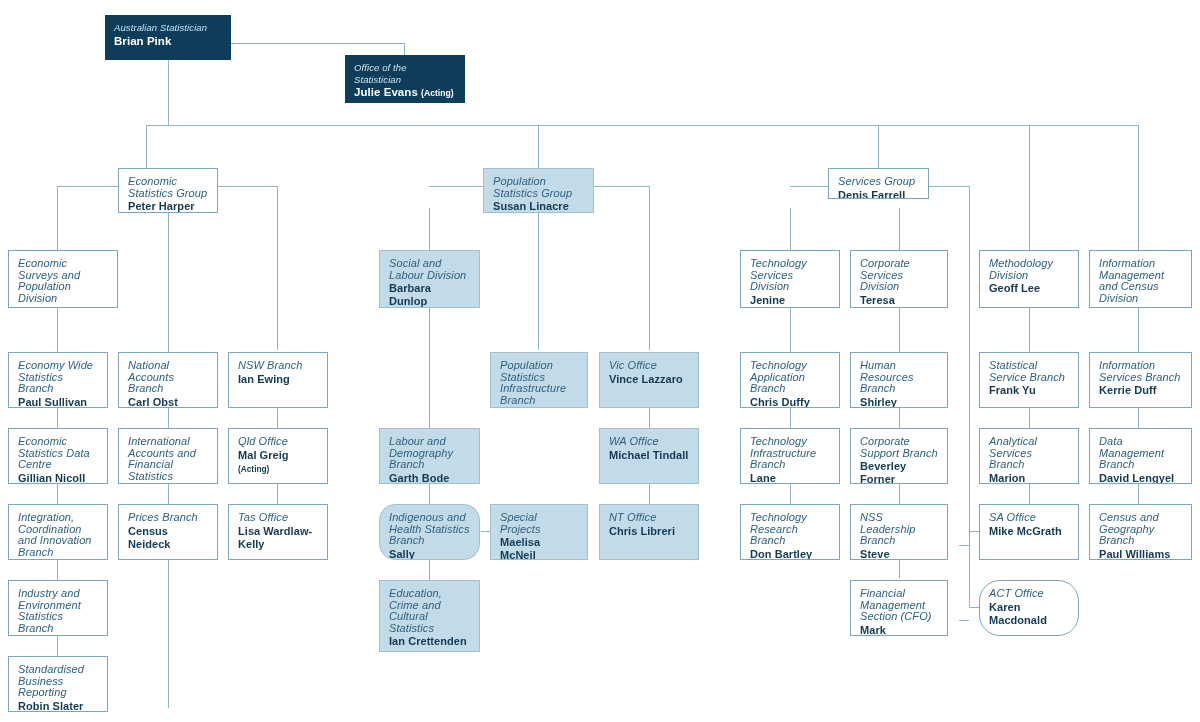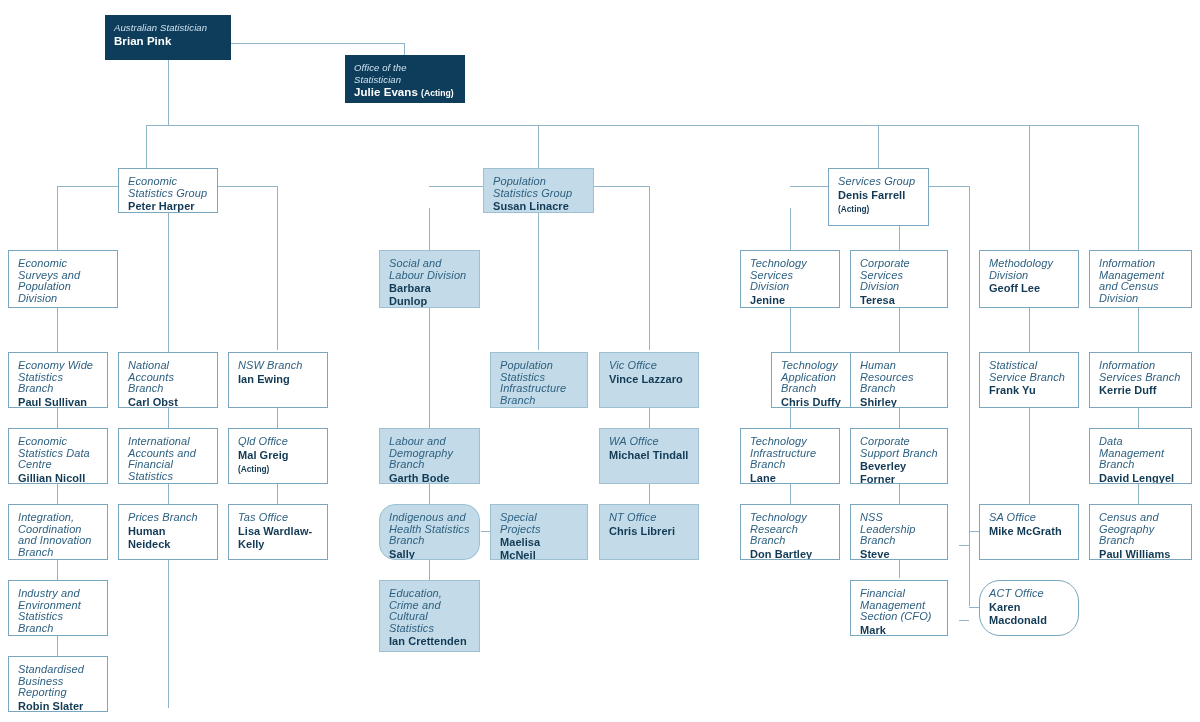--- a/index.html
+++ b/index.html
@@ -87,21 +87,21 @@
   <div class="box white" style="left:118px;top:168px;width:100px;height:45px;">
     <div class="title">Economic Statistics Group</div>
     <div class="name"><span>Peter Harper</span></div>
   </div>
 
   <div class="box blue" style="left:483px;top:168px;width:111px;height:45px;">
     <div class="title">Population Statistics Group</div>
     <div class="name"><span>Susan Linacre</span></div>
   </div>
 
-  <div class="box white" style="left:828px;top:168px;width:101px;height:58px;">
+  <div class="box white" style="left:828px;top:168px;width:101px;height:31px;">
     <div class="title">Services Group</div>
     <div class="name"><span>Denis Farrell</span> <span class="acting">(Acting)</span></div>
   </div>
 
   <div class="box white" style="left:8px;top:250px;width:110px;height:58px;">
     <div class="title">Economic Surveys and Population Division</div>
     <div class="name"><span>Bronwyn Driscoll</span> </div>
   </div>
 
   <div class="box white" style="left:8px;top:352px;width:100px;height:56px;">
@@ -129,21 +129,21 @@
     <div class="title">Qld Office</div>
     <div class="name"><span>Mal Greig</span> <span class="acting">(Acting)</span></div>
   </div>
 
   <div class="box white" style="left:8px;top:504px;width:100px;height:56px;">
     <div class="title">Integration, Coordination and Innovation Branch</div>
     <div class="name"><span>Steve Crabb</span></div>
   </div>
   <div class="box white" style="left:118px;top:504px;width:100px;height:56px;">
     <div class="title">Prices Branch</div>
-    <div class="name"><span>Human Neideck</span></div>
+    <div class="name"><span>Census Neideck</span></div>
   </div>
   <div class="box white" style="left:228px;top:504px;width:100px;height:56px;">
     <div class="title">Tas Office</div>
     <div class="name"><span>Lisa Wardlaw-Kelly</span></div>
   </div>
 
   <div class="box white" style="left:8px;top:580px;width:100px;height:56px;">
     <div class="title">Industry and Environment Statistics Branch</div>
     <div class="name"><span>Gemma Van Halderen</span></div>
   </div>
@@ -203,21 +203,21 @@
   </div>
   <div class="box white" style="left:979px;top:250px;width:100px;height:58px;">
     <div class="title">Methodology Division</div>
     <div class="name"><span>Geoff Lee</span></div>
   </div>
   <div class="box white" style="left:1089px;top:250px;width:103px;height:58px;">
     <div class="title">Information Management and Census Division</div>
     <div class="name"><span>Siu-Ming Tam</span></div>
   </div>
 
-  <div class="box white" style="left:740px;top:352px;width:100px;height:56px;margin-left:31px;">
+  <div class="box white" style="left:740px;top:352px;width:100px;height:56px;">
     <div class="title">Technology Application Branch</div>
     <div class="name"><span>Chris Duffy</span></div>
   </div>
   <div class="box white" style="left:850px;top:352px;width:98px;height:56px;">
     <div class="title">Human Resources Branch</div>
     <div class="name"><span>Shirley Harrison</span></div>
   </div>
   <div class="box white" style="left:979px;top:352px;width:100px;height:56px;">
     <div class="title">Statistical Service Branch</div>
     <div class="name"><span>Frank Yu</span></div>
@@ -228,20 +228,24 @@
   </div>
 
   <div class="box white" style="left:740px;top:428px;width:100px;height:56px;">
     <div class="title">Technology Infrastructure Branch</div>
     <div class="name"><span>Lane Masterton</span></div>
   </div>
   <div class="box white" style="left:850px;top:428px;width:98px;height:56px;">
     <div class="title">Corporate Support Branch</div>
     <div class="name"><span>Beverley Forner</span></div>
   </div>
+  <div class="box white" style="left:979px;top:428px;width:100px;height:56px;">
+    <div class="title">Analytical Services Branch</div>
+    <div class="name"><span>Marion McEwin</span></div>
+  </div>
   <div class="box white" style="left:1089px;top:428px;width:103px;height:56px;">
     <div class="title">Data Management Branch</div>
     <div class="name"><span>David Lengyel</span> <span class="acting">(Acting)</span></div>
   </div>
 
   <div class="box white" style="left:740px;top:504px;width:100px;height:56px;">
     <div class="title">Technology Research Branch</div>
     <div class="name"><span>Don Bartley</span></div>
   </div>
   <div class="box white" style="left:850px;top:504px;width:98px;height:56px;">

